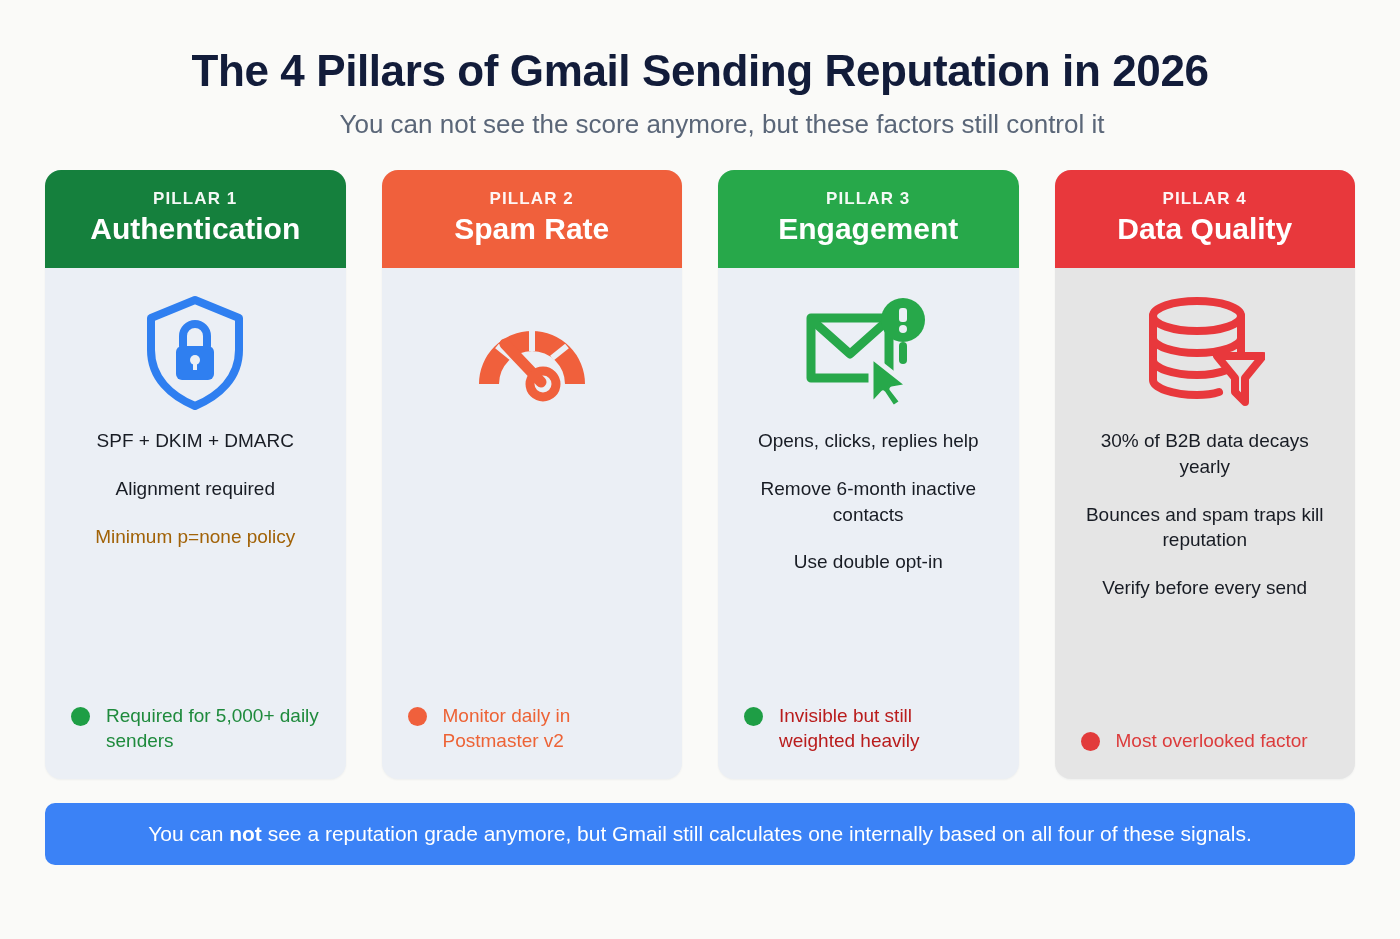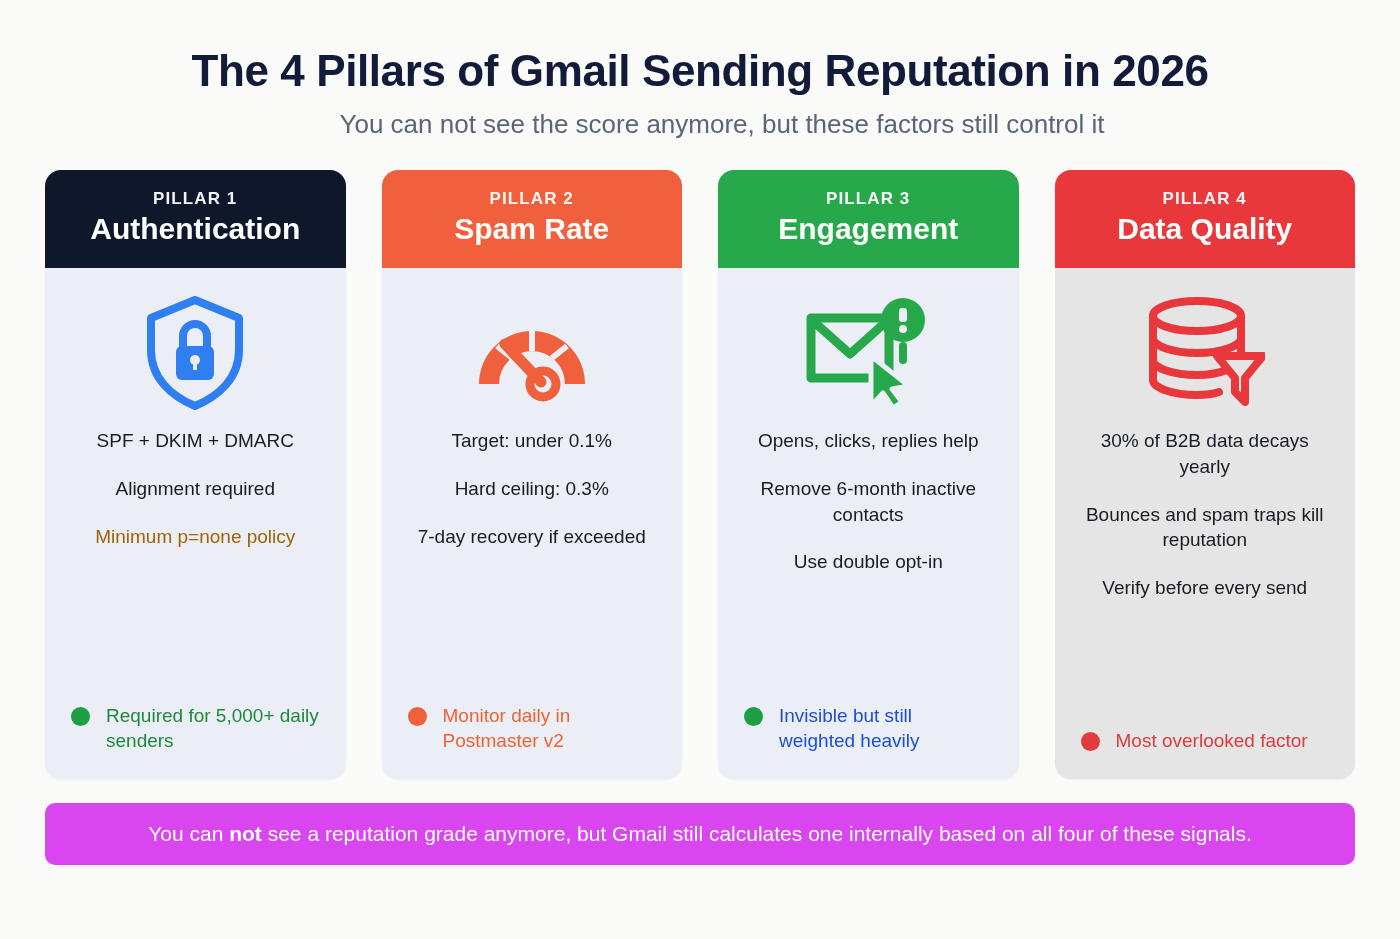--- a/index.html
+++ b/index.html
@@ -154,21 +154,21 @@
 <div class="page" style="background: rgb(250, 250, 248);">
 
   <div class="header">
     <h1 class="title" style="color: rgb(18, 28, 58);">The 4 Pillars of Gmail Sending Reputation in 2026</h1>
     <p class="subtitle" style="color: rgb(90, 102, 120);">You can not see the score anymore, but these factors still control it</p>
   </div>
 
   <div class="cards">
 
     <div class="card" style="background: rgb(235, 239, 245);">
-      <div class="card-header" style="background: #0f172a;">
+      <div class="card-header" style="background: #15803d;">
         <div class="pillar-label">PILLAR 1</div>
         <div class="pillar-title">Authentication</div>
       </div>
       <div class="card-icon">
         <svg width="104" height="116" viewBox="0 0 104 116">
           <path d="M52 6 L96 24 V56 C96 84 76 102 52 112 C28 102 8 84 8 56 V24 Z" fill="none" stroke="#2F7FF0" stroke-width="8" stroke-linejoin="round"></path>
           <rect x="33" y="52" width="38" height="34" rx="6" fill="#2F7FF0"></rect>
           <path d="M40 52 V42 A12 12 0 0 1 64 42 V52" fill="none" stroke="#2F7FF0" stroke-width="8" stroke-linecap="round"></path>
           <circle cx="52" cy="66" r="5" fill="#EBEFF5"></circle>
           <rect x="50" y="66" width="4" height="10" fill="#EBEFF5"></rect>
@@ -192,25 +192,20 @@
       </div>
       <div class="card-icon">
         <svg width="126" height="108" viewBox="0 0 126 108">
           <path d="M10 86 A53 53 0 0 1 116 86 L96 86 A33 33 0 0 0 30 86 Z" fill="#F0603C"></path>
           <path d="M63 33 V53" stroke="#EBEFF5" stroke-width="6"></path>
           <path d="M28 48 L43 60" stroke="#EBEFF5" stroke-width="6"></path>
           <path d="M98 48 L83 60" stroke="#EBEFF5" stroke-width="6"></path>
           <path d="M36 46 L72 84" stroke="#F0603C" stroke-width="11" stroke-linecap="round"></path>
           <circle cx="74" cy="86" r="13" fill="none" stroke="#F0603C" stroke-width="9"></circle>
         </svg>
-      </div>
-      <div class="card-body">
-        <div class="body-line" style="color: rgb(24, 28, 36);">Target: under 0.1%</div>
-        <div class="body-line" style="color: rgb(24, 28, 36);">Hard ceiling: 0.3%</div>
-        <div class="body-line" style="color: rgb(24, 28, 36);">7-day recovery if exceeded</div>
       </div>
       <div class="card-footer">
         <span class="footer-dot" style="background: rgb(240, 96, 60);"></span>
         <span class="footer-text" style="color: rgb(237, 99, 54);">Monitor daily in Postmaster v2</span>
       </div>
     </div>
 
     <div class="card" style="background: rgb(235, 239, 245);">
       <div class="card-header" style="background: rgb(39, 168, 74);">
         <div class="pillar-label">PILLAR 3</div>
@@ -227,21 +222,21 @@
           <path d="M68 62 L68 112 L80 99 L90 114 L99 108 L89 95 L106 92 Z" fill="#27A84A" stroke="#EBEFF5" stroke-width="5" stroke-linejoin="round"></path>
         </svg>
       </div>
       <div class="card-body">
         <div class="body-line" style="color: rgb(24, 28, 36);">Opens, clicks, replies help</div>
         <div class="body-line" style="color: rgb(24, 28, 36);">Remove 6-month inactive contacts</div>
         <div class="body-line" style="color: rgb(24, 28, 36);">Use double opt-in</div>
       </div>
       <div class="card-footer">
         <span class="footer-dot" style="background: rgb(30, 158, 69);"></span>
-        <span class="footer-text" style="color: #1d4ed8;">Invisible but still weighted heavily</span>
+        <span class="footer-text" style="color: #b91c1c;">Invisible but still weighted heavily</span>
       </div>
     </div>
 
     <div class="card" style="background: #e5e5e5;">
       <div class="card-header" style="background: rgb(232, 56, 60);">
         <div class="pillar-label">PILLAR 4</div>
         <div class="pillar-title">Data Quality</div>
       </div>
       <div class="card-icon">
         <svg width="120" height="116" viewBox="0 0 120 116">
@@ -259,17 +254,17 @@
         <div class="body-line" style="color: rgb(24, 28, 36);">Verify before every send</div>
       </div>
       <div class="card-footer">
         <span class="footer-dot" style="background: rgb(226, 59, 59);"></span>
         <span class="footer-text" style="color: rgb(220, 60, 60);">Most overlooked factor</span>
       </div>
     </div>
 
   </div>
 
-  <div class="banner" style="background: #d946ef;">
+  <div class="banner" style="background: #3b82f6;">
     <span><span>You can </span><b>not</b><span> see a reputation grade anymore, but Gmail still calculates one internally based on all four of these signals.</span></span>
   </div>
 
 </div>
 
 </body></html>

